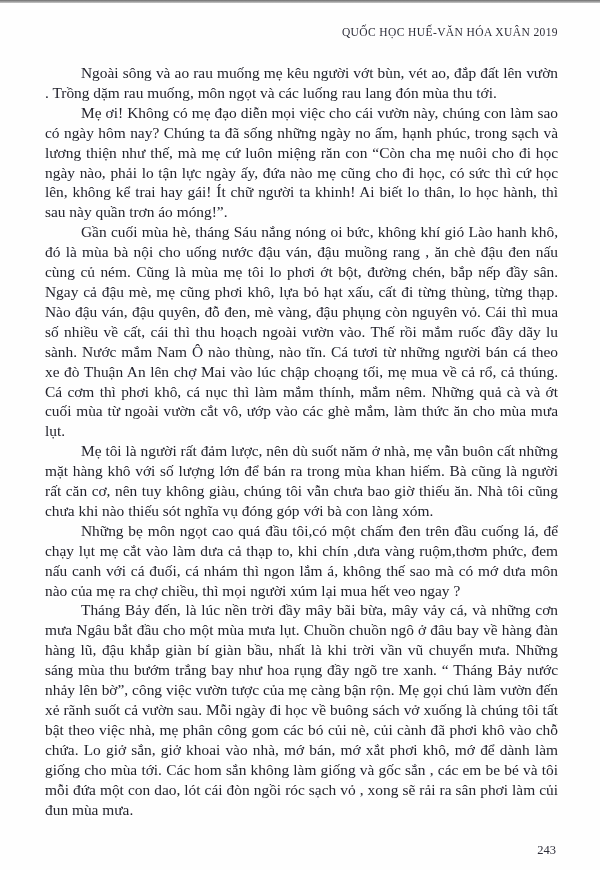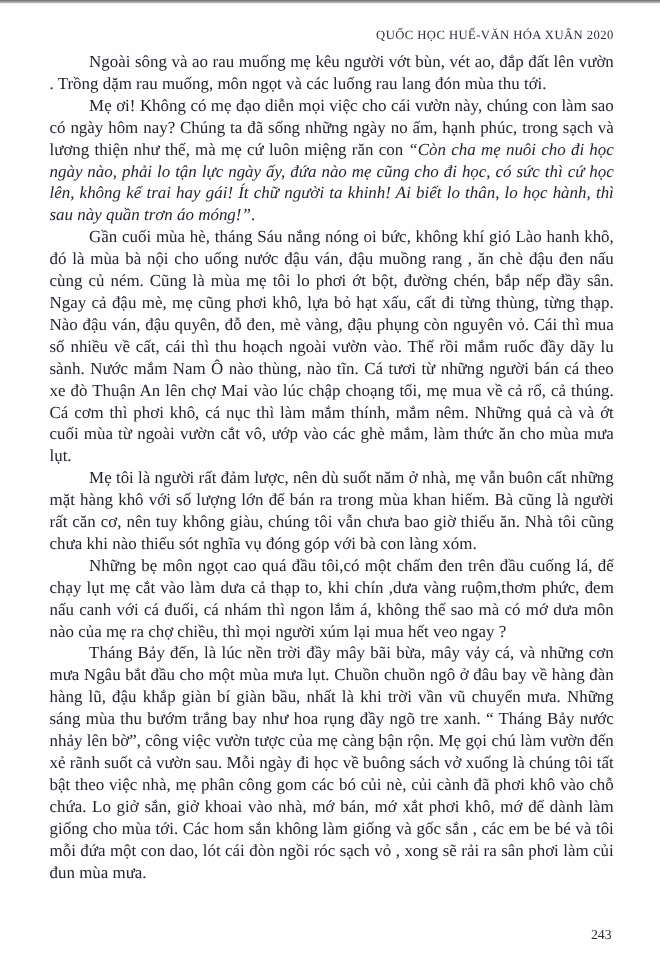--- a/index.html
+++ b/index.html
@@ -25,48 +25,48 @@
   }
   .running-header {
     margin: 26px 42px 0 45px;
     text-align: right;
     font-size: 11.5px;
     letter-spacing: 0.4px;
     color: #2c2c38;
     white-space: nowrap;
   }
   .body-text {
-    margin: 9px 42px 0 45px;
+    margin: 25px 42px 0 45px;
     text-align: justify;
     font-size: 15.4px;
     line-height: 19.9px;
     color: #23232d;
   }
   .body-text p.para {
     margin: 0;
     padding: 0;
     text-indent: 36px;
   }
-  .italic { font-style: italic; }
+  .italic { }
   .page-number {
     position: absolute;
     right: 44px;
     bottom: 12px;
     font-size: 12.5px;
     color: #2c2c38;
     text-align: right;
   }
 </style>
 </head>
 <body>
 
 <div class="page">
   <div class="top-edge"></div>
 
-  <div class="running-header">QUỐC HỌC HUẾ-VĂN HÓA XUÂN 2020</div>
+  <div class="running-header">QUỐC HỌC HUẾ-VĂN HÓA XUÂN 2019</div>
 
   <div class="body-text">
       <p class="para"><span>Ngoài sông và ao rau muống mẹ kêu người vớt bùn, vét ao, đắp đất lên vườn . Trồng dặm rau muống, môn ngọt và các luống rau lang đón mùa thu tới.</span></p>
       <p class="para"><span>Mẹ ơi! Không có mẹ đạo diễn mọi việc cho cái vườn này, chúng con làm sao có ngày hôm nay? Chúng ta đã sống những ngày no ấm, hạnh phúc, trong sạch và lương thiện như thế, mà mẹ cứ luôn miệng răn con </span><span class="italic">“Còn cha mẹ nuôi cho đi học ngày nào, phải lo tận lực ngày ấy, đứa nào mẹ cũng cho đi học, có sức thì cứ học lên, không kể trai hay gái! Ít chữ người ta khinh! Ai biết lo thân, lo học hành, thì sau này quần trơn áo móng!”</span><span>.</span></p>
       <p class="para"><span>Gần cuối  mùa hè, tháng Sáu nắng nóng oi bức, không khí gió Lào hanh khô, đó là mùa bà nội cho uống nước đậu ván, đậu muồng rang , ăn chè đậu đen nấu cùng củ ném. Cũng là mùa mẹ tôi lo phơi ớt bột, đường chén, bắp nếp đầy sân. Ngay cả đậu mè, mẹ cũng phơi  khô, lựa bỏ hạt xấu, cất đi từng thùng, từng thạp. Nào đậu ván, đậu quyên, đỗ đen, mè vàng, đậu phụng còn nguyên vỏ. Cái thì mua số nhiều về cất, cái thì thu hoạch ngoài vườn vào. Thế rồi  mắm ruốc đầy dãy lu sành. Nước mắm Nam Ô nào thùng, nào tĩn. Cá tươi từ những người bán cá theo xe đò Thuận An lên chợ Mai vào lúc chập choạng tối, mẹ mua về cả rổ, cả thúng. Cá cơm thì phơi khô, cá nục thì làm mắm thính, mắm nêm. Những quả cà và ớt cuối mùa từ ngoài vườn cắt vô, ướp vào các ghè mắm, làm thức ăn cho mùa mưa lụt.</span></p>
       <p class="para"><span>Mẹ tôi là người rất đảm lược, nên dù  suốt năm ở nhà, mẹ vẫn buôn cất những mặt hàng khô với số lượng lớn để bán ra trong mùa khan hiếm. Bà cũng là người rất căn cơ, nên tuy không giàu, chúng tôi vẫn chưa bao giờ thiếu ăn. Nhà tôi cũng chưa khi nào thiếu sót nghĩa vụ đóng góp với bà con làng xóm.</span></p>
       <p class="para"><span>Những bẹ môn ngọt cao quá đầu tôi,có một chấm đen trên đầu cuống lá, để chạy lụt mẹ cắt vào làm dưa cả thạp to, khi chín ,dưa vàng ruộm,thơm phức, đem nấu canh với cá đuối, cá nhám thì ngon lắm á, không thế sao mà có mớ dưa môn nào của mẹ ra chợ chiều, thì mọi người xúm lại mua hết veo ngay ?</span></p>
       <p class="para"><span>Tháng Bảy đến, là lúc nền trời đầy mây bãi bừa, mây vảy cá, và những cơn mưa Ngâu bắt đầu cho một mùa mưa lụt. Chuồn chuồn ngô ở đâu bay về hàng đàn hàng lũ, đậu khắp  giàn bí giàn bầu, nhất là khi trời vần vũ chuyển mưa. Những sáng mùa thu bướm trắng bay như hoa rụng đầy ngõ tre xanh.   “ Tháng Bảy nước nhảy lên bờ”, công việc vườn tược của mẹ càng bận rộn. Mẹ gọi chú làm vườn đến xẻ rãnh suốt cả vườn sau. Mỗi ngày đi học về buông sách vở xuống là chúng tôi tất bật theo việc nhà, mẹ phân công gom các bó củi nè, củi cành đã phơi khô vào chỗ chứa. Lo giở sắn, giở khoai vào nhà, mớ bán, mớ xắt phơi khô, mớ để dành làm giống cho mùa tới. Các hom sắn không làm giống và gốc sắn , các em be bé và  tôi mỗi đứa một con dao, lót cái đòn ngồi róc sạch vỏ , xong sẽ rải ra sân phơi làm củi đun mùa mưa.</span></p>
     </div>
 

